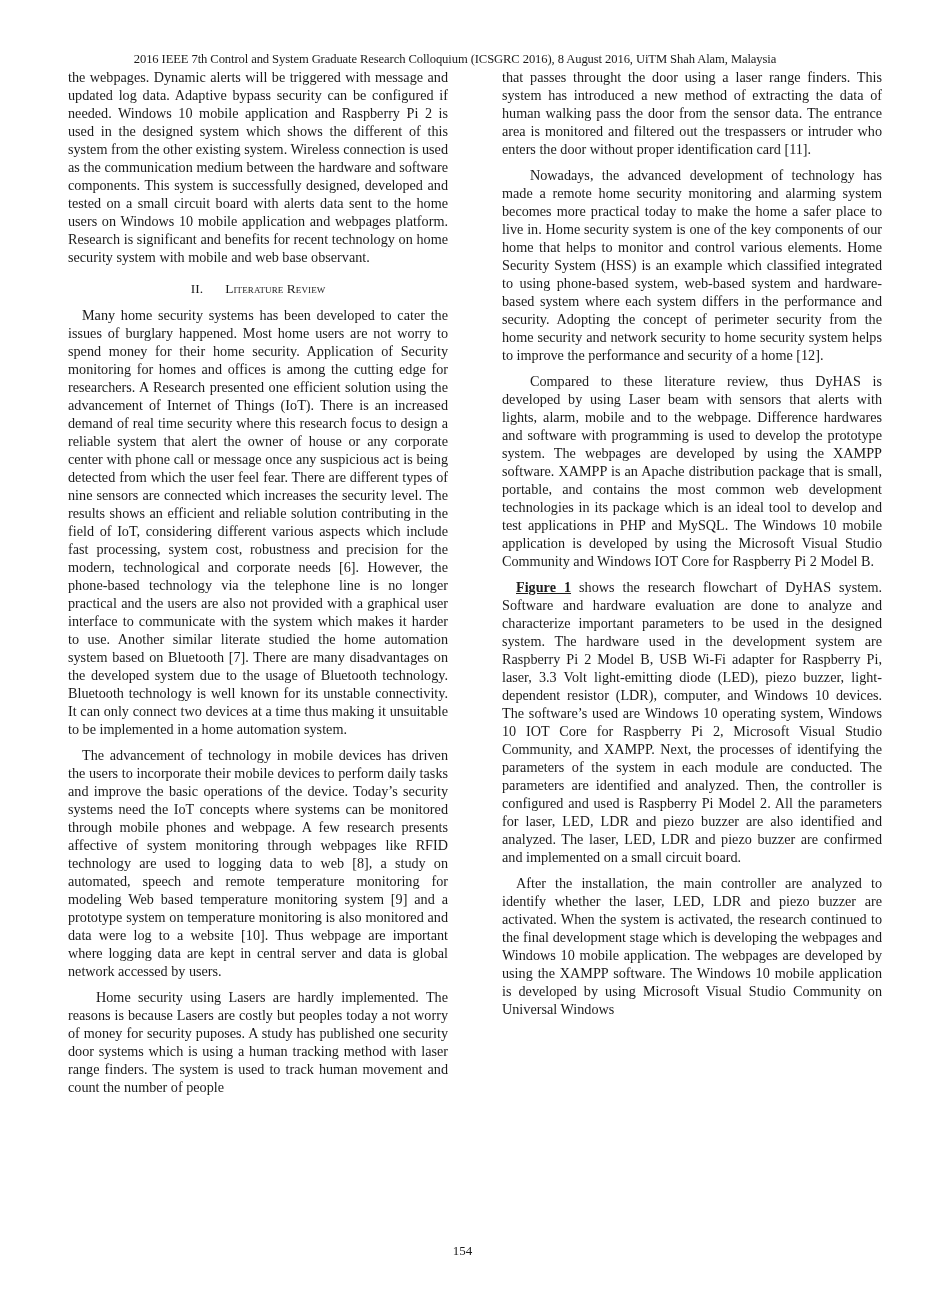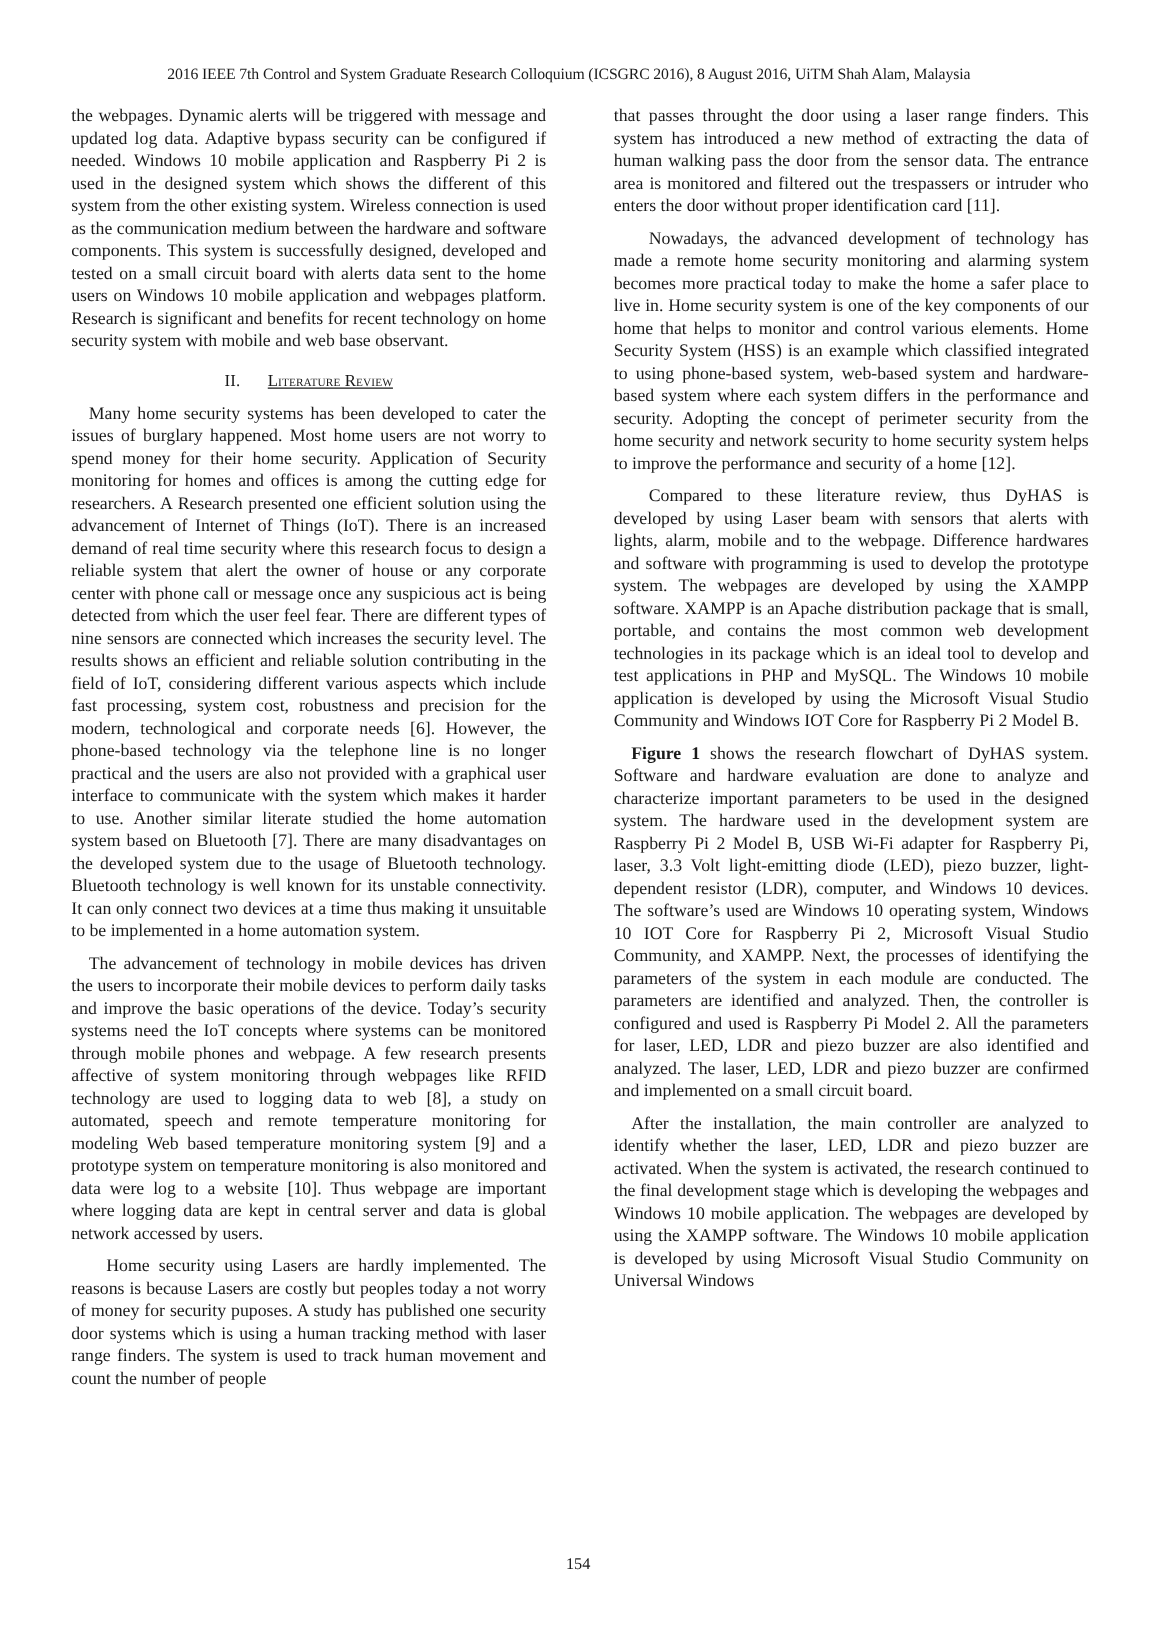--- a/index.html
+++ b/index.html
@@ -21,55 +21,55 @@
       left: 0;
       width: 854px;
       text-align: center;
       font-size: 12.6px;
       letter-spacing: -0.1px;
       white-space: nowrap;
       padding-left: 28px;
     }
     .column {
       position: absolute;
-      top: 84px;
+      top: 68px;
       width: 380px;
       font-size: 14.2px;
       line-height: 18px;
+      margin-left: 11px;
     }
     .col-left { left: 57px; }
     .col-right { left: 491px; }
     .para {
       margin: 0 0 8px 0;
       text-align: justify;
       text-align-last: left;
       hyphens: none;
     }
     .indent { text-indent: 14px; }
     .indent-wide { text-indent: 28px; }
     .section-heading {
       text-align: center;
       font-size: 13.4px;
       margin: 14px 0 8px 0;
       letter-spacing: 0.1px;
-      text-decoration: underline;
     }
     .section-heading .num {
       display: inline-block;
       margin-right: 22px;
     }
     .section-heading .title {
       font-variant: small-caps;
     }
     .sub-heading {
       font-style: italic;
       margin: 4px 0 2px 0;
     }
     .sub-heading .letter { margin-right: 8px; }
-    .bold { font-weight: bold; }
+    .bold { font-weight: bold; text-decoration: underline; }
     .page-number {
       position: absolute;
       top: 1243px;
       left: 0;
       width: 925px;
       text-align: center;
       font-size: 13px;
     }
   </style>
 </head>

